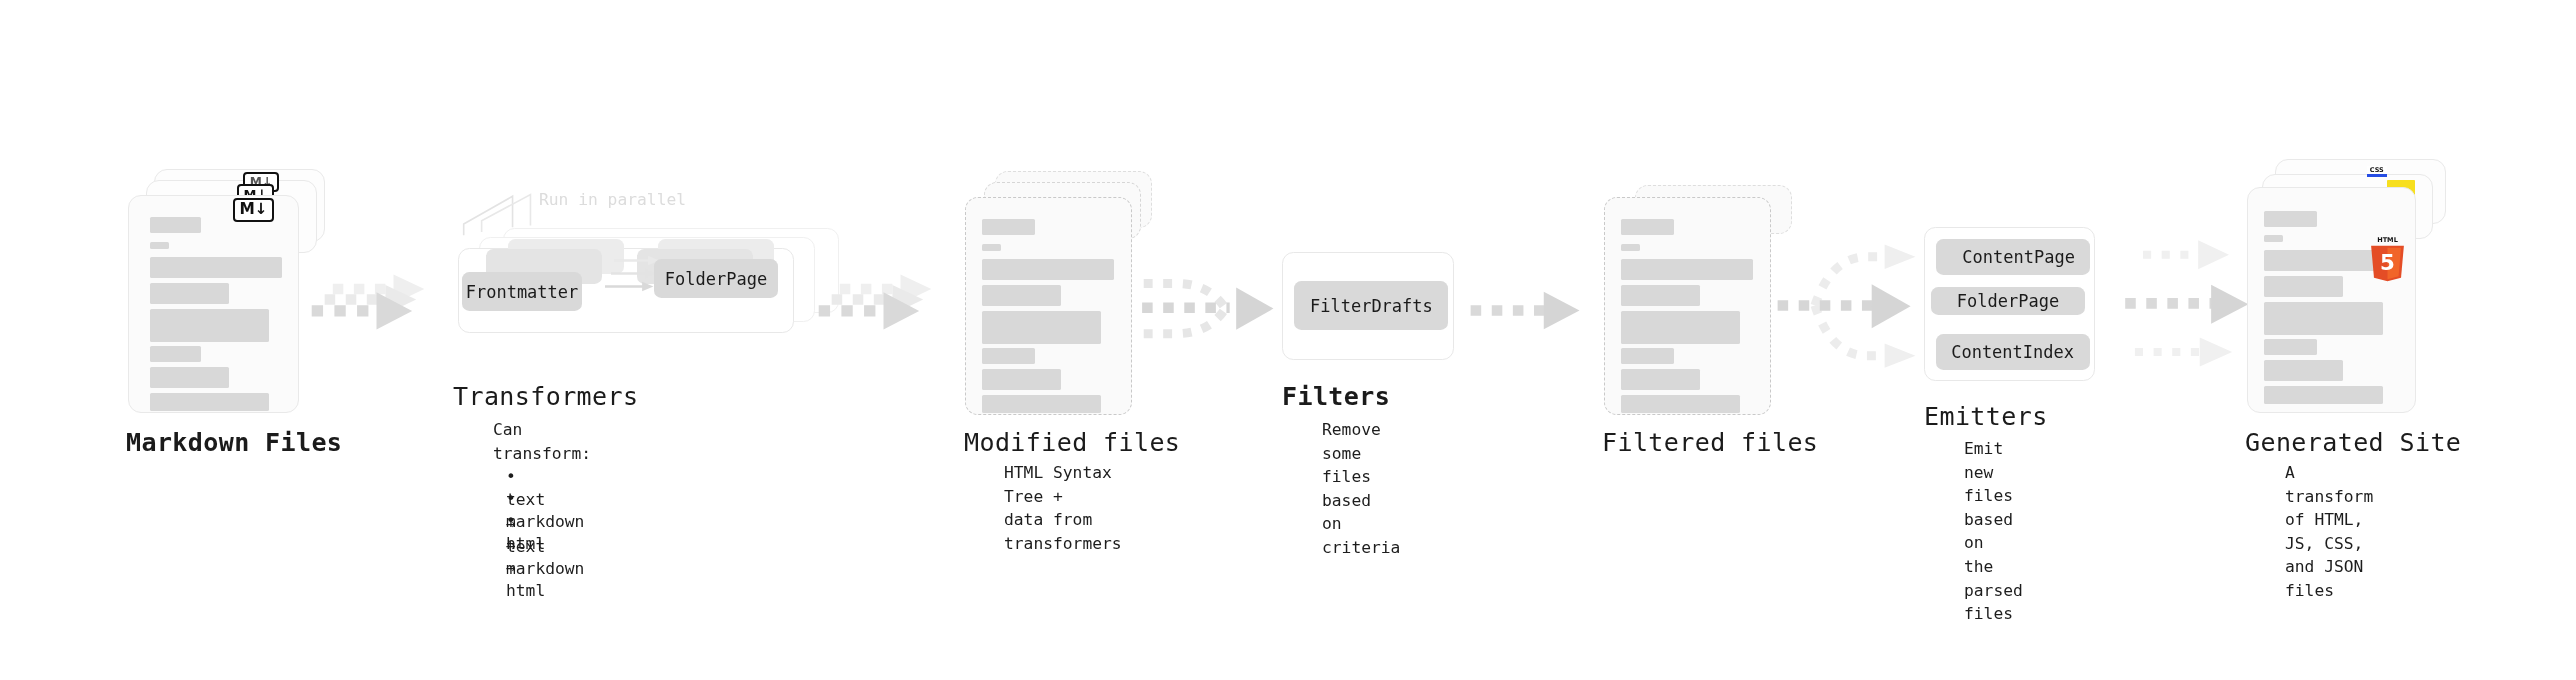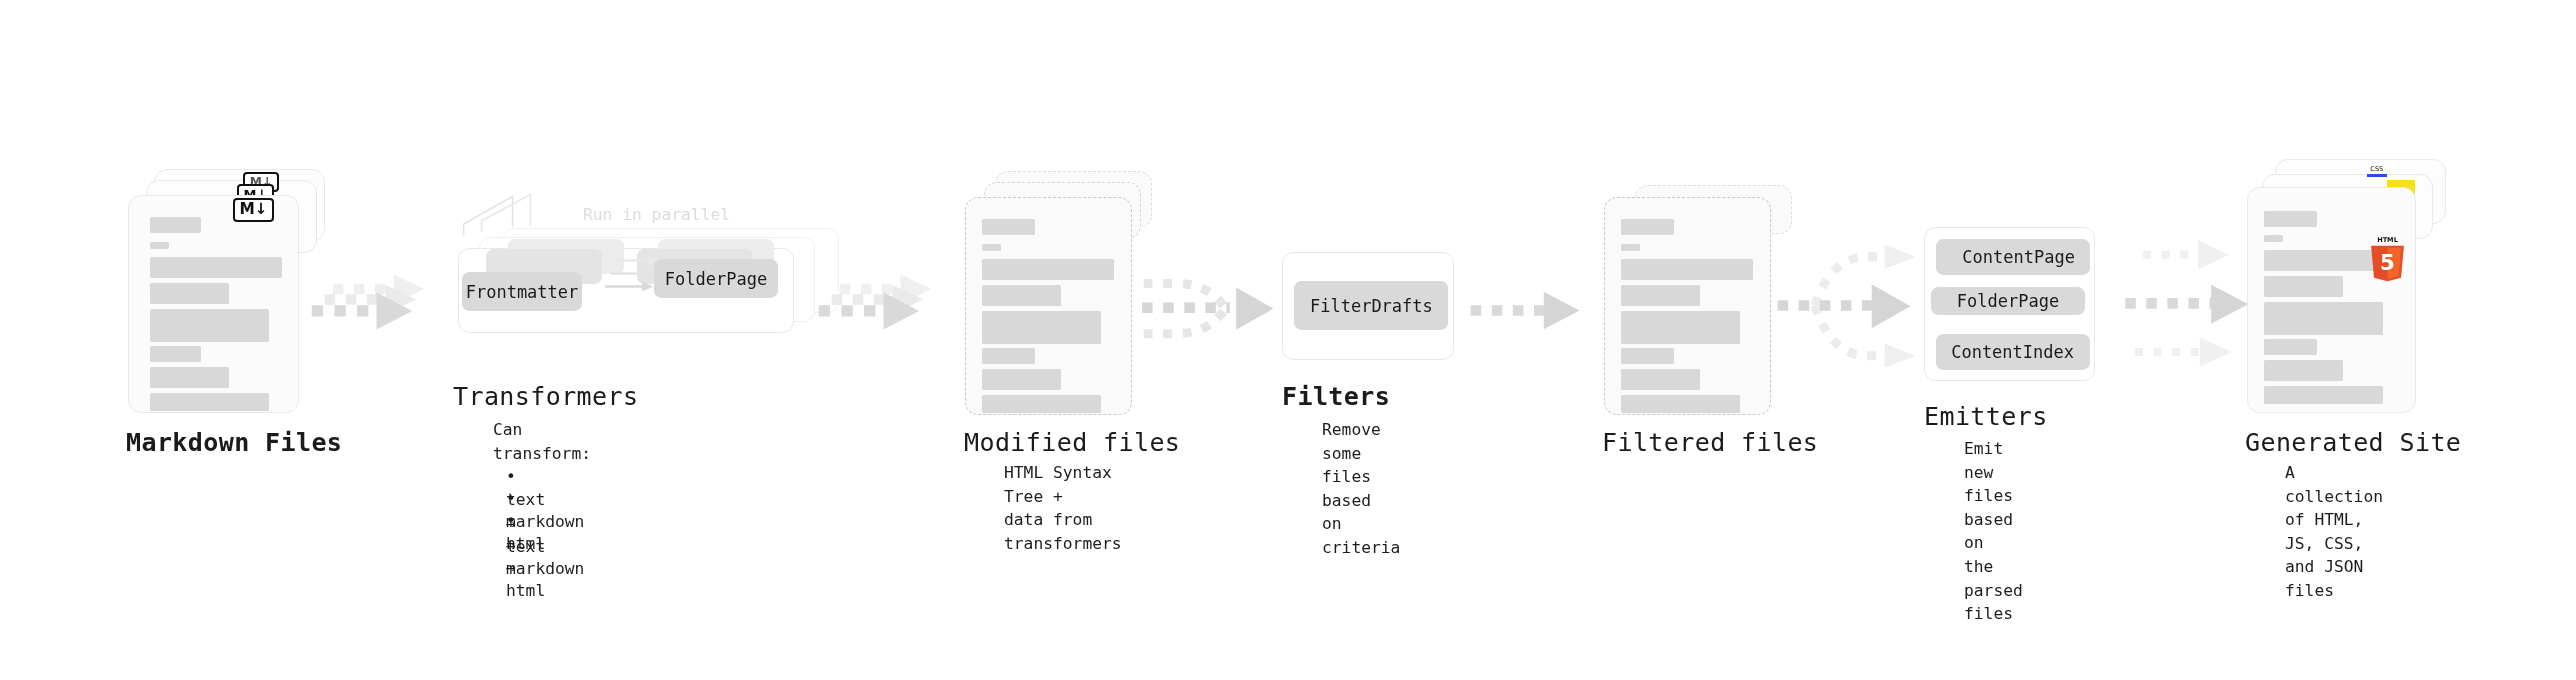--- a/index.html
+++ b/index.html
@@ -115,25 +115,25 @@
   .jsbadge {
     position: absolute;
     background: #f7df1e;
     border-radius: 0.8px;
   }
   .cssbadge {
     position: absolute;
     background: #ffffff;
     border-bottom: 3.3px solid #264de4;
     display: flex;
-    align-items: flex-start;
+    align-items: center;
     justify-content: center;
     font-family: "DejaVu Sans", "Liberation Sans", sans-serif;
     font-size: 6.5px;
-    font-weight: 400;
+    font-weight: 700;
     color: #111;
     line-height: 1;
   }
 </style>
 </head>
 <body>
 
 <div id="stage">
 
   <div class="abs" style="left:0;top:0;">
@@ -184,21 +184,21 @@
   </div>
 
   <div class="abs" style="left:0;top:0;">
 
     <div class="arrowwrap" style="left:462px; top:193px;">
       <svg width="106" height="57" viewBox="0 0 130 70">
         <path d="M2,52 L2,38 L62,4 L62,42" fill="none" stroke="#e3e3e3" stroke-width="2"></path>
         <path d="M24,48 L24,34 L84,2 L84,40" fill="none" stroke="#e8e8e8" stroke-width="2"></path>
       </svg>
     </div>
-    <div class="parallel-note" style="left:539px; top:205px;margin-left:44px;">Run in parallel</div>
+    <div class="parallel-note" style="left:539px; top:190px;">Run in parallel</div>
 
     <div class="panel ghost" style="left:503px; top:228px; width:336px; height:85px;"></div>
     <div class="panel ghost" style="left:479px; top:237px; width:336px; height:85px;"></div>
 
     <div class="panel" style="left:458px; top:248px; width:336px; height:85px;"></div>
 
     <div class="chip ghost-b" style="left:508px; top:239px; width:116px; height:35px;"></div>
     <div class="chip ghost-b" style="left:658px; top:239px; width:116px; height:35px;"></div>
 
     <div class="chip ghost-a" style="left:486px; top:249px; width:116px; height:35px;"></div>
@@ -413,18 +413,18 @@
     <div class="h5" style="left:2367px; top:191px; width:41px; height:46px;">
       <svg width="41" height="46" viewBox="0 0 50 56">
         <text x="25" y="9" text-anchor="middle" font-family="DejaVu Sans, Liberation Sans, sans-serif" font-size="8" font-weight="700" fill="#111">HTML</text>
         <path d="M5,13 L45,13 L41.5,52 L25,56.5 L8.5,52 Z" fill="#e44d26"></path>
         <path d="M25,15.5 L25,54 L38.5,50.3 L41.5,15.5 Z" fill="#f16529"></path>
         <text x="25" y="43" text-anchor="middle" font-family="DejaVu Sans, Liberation Sans, sans-serif" font-size="26" font-weight="700" fill="#ffffff">5</text>
       </svg>
     </div>
 
     <div class="stage-label" style="left:2245px; top:428px;">Generated Site</div>
-    <div class="stage-desc" style="left:2245px; top:461px;">A collection of HTML,
+    <div class="stage-desc" style="left:2245px; top:461px;">A transform of HTML,
 JS, CSS, and JSON files</div>
   </div>
 
 </div>
 
 
 </body></html>

